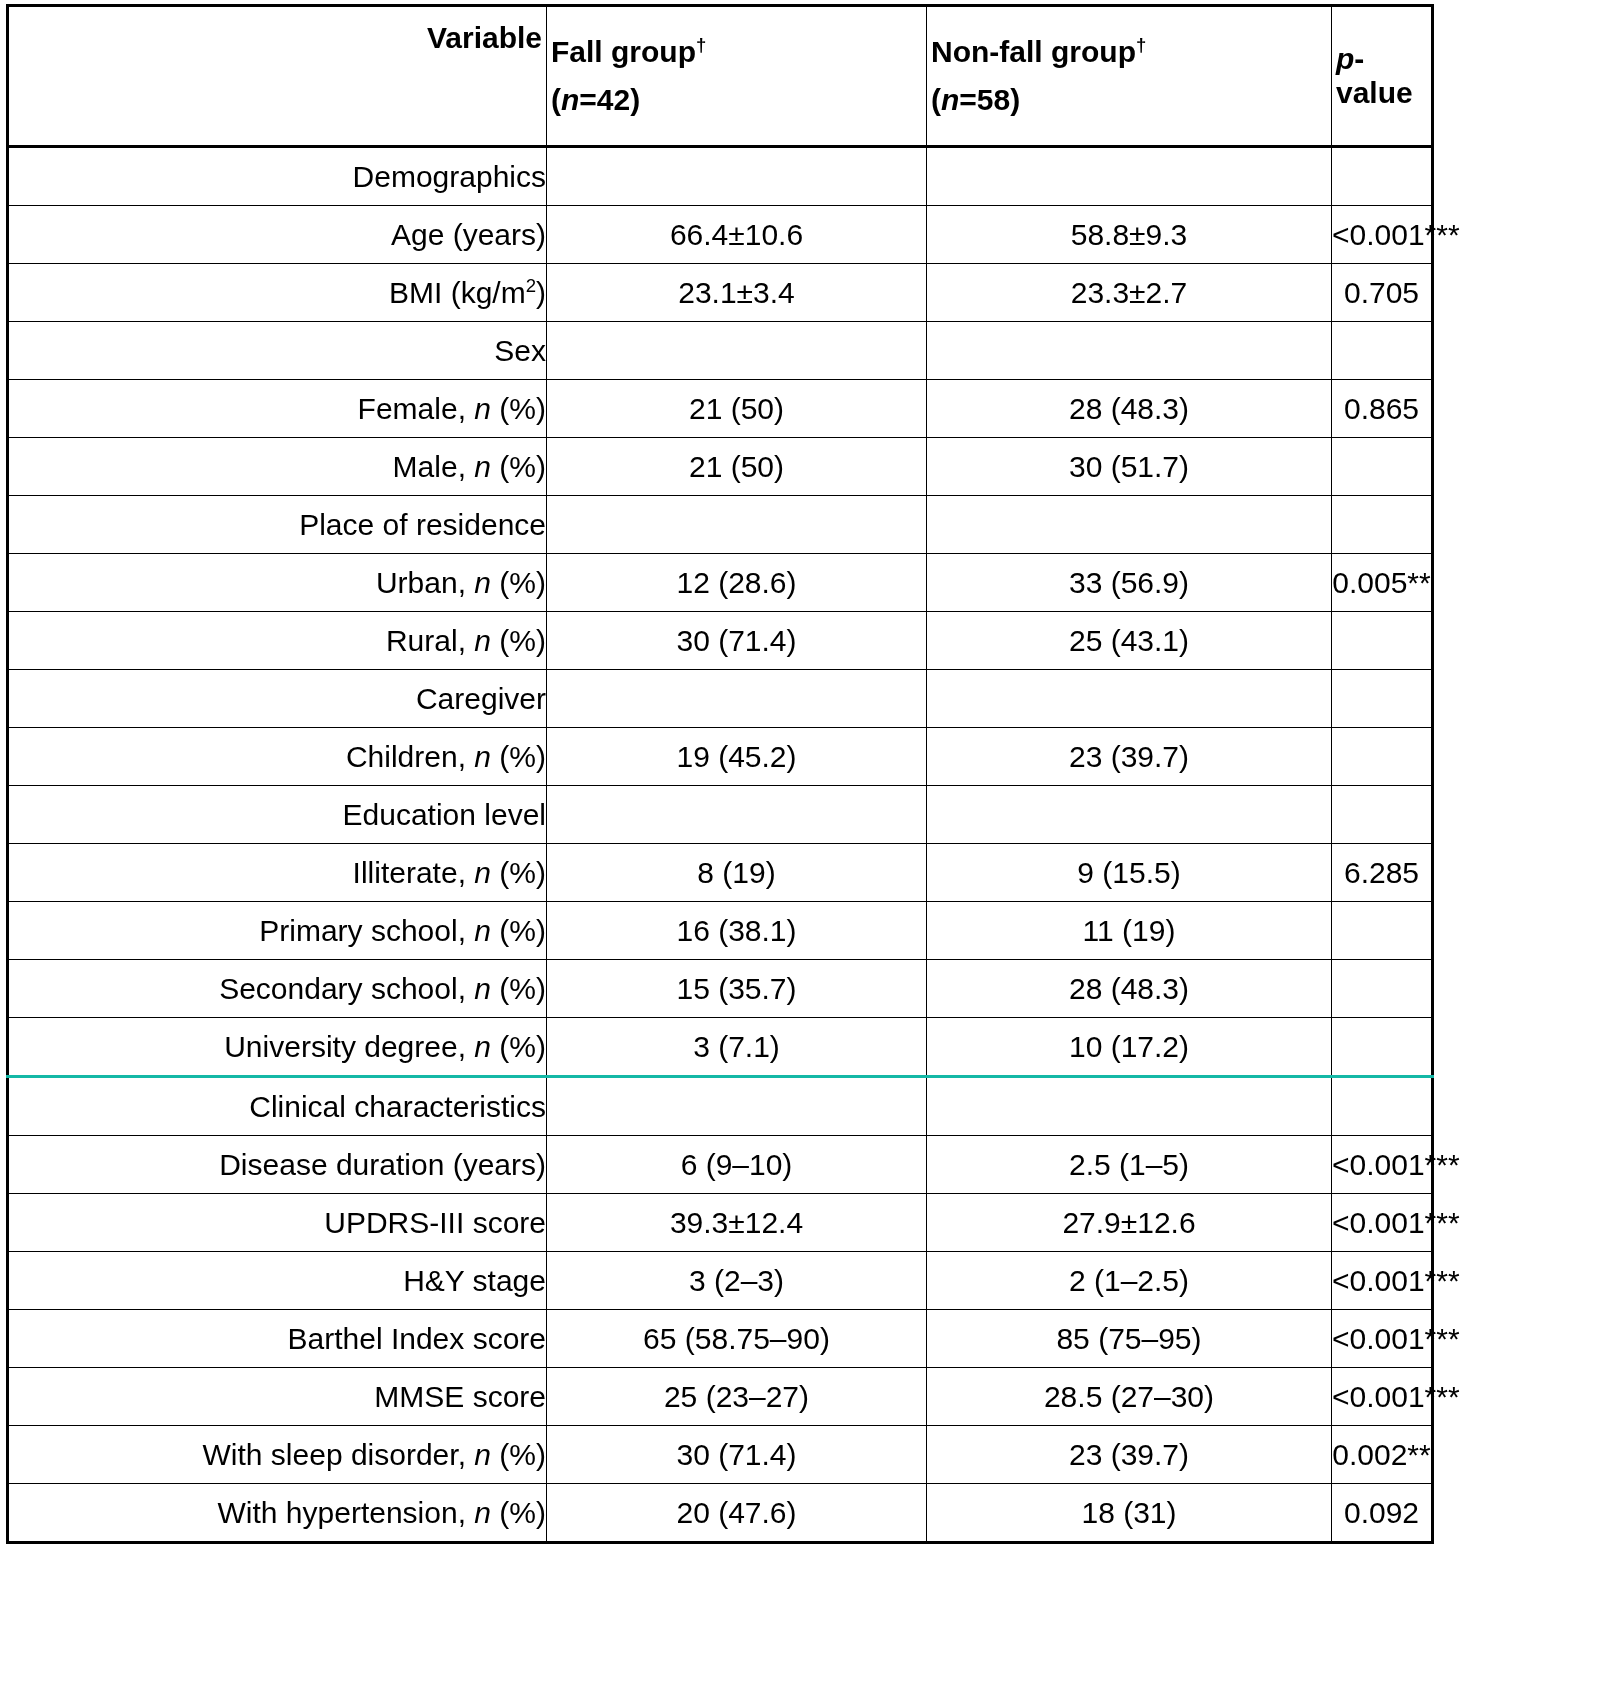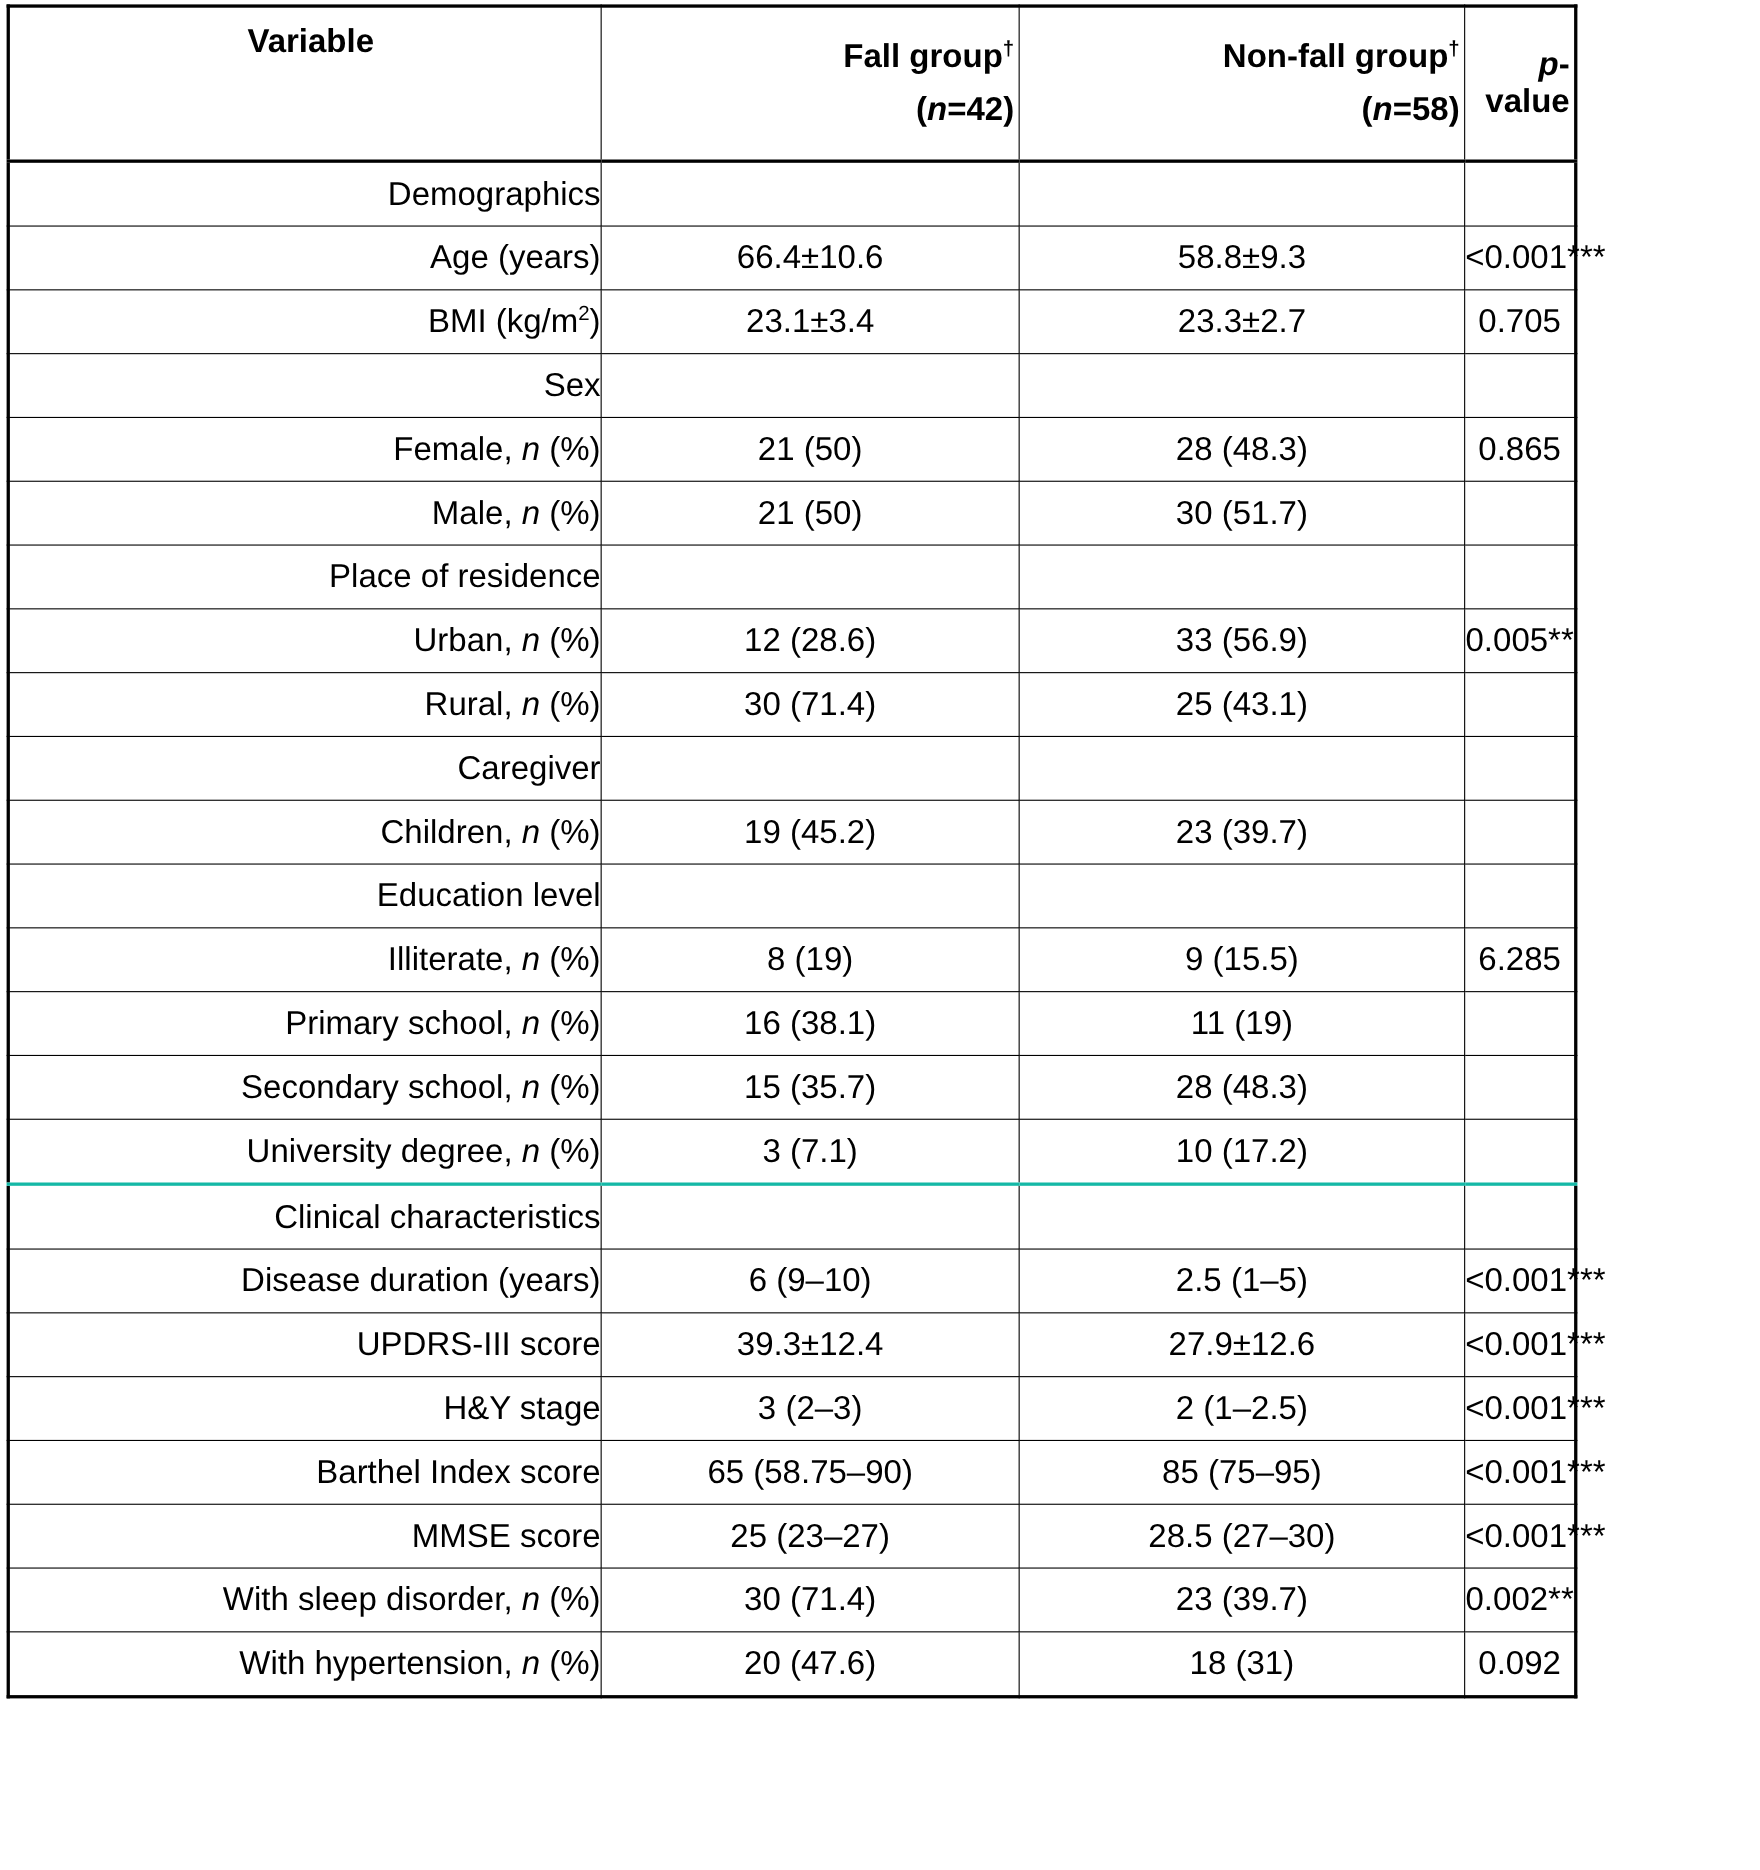--- a/index.html
+++ b/index.html
@@ -40,27 +40,27 @@
     font-size: 30px;
     line-height: 1.12;
     font-weight: 400;
   }
   
   table.stats {
     border: 3px solid #000000;
   }
   thead tr.head-row th {
     height: 118px;
-    text-align: right;
+    text-align: left;
     font-weight: bold;
     border-bottom: 3px solid #000000;
     padding: 6px 4px;
   }
   thead tr.head-row th.var-h {
-    text-align: center;
+    text-align: right;
     padding-left: 14px;
     vertical-align: top;
     padding-top: 14px;
   }
   .hl1 { display: block; }
   .hl2 { display: block; margin-top: 14px; }
 
   td.rowlabel {
     text-align: right;
     padding-left: 14px;

